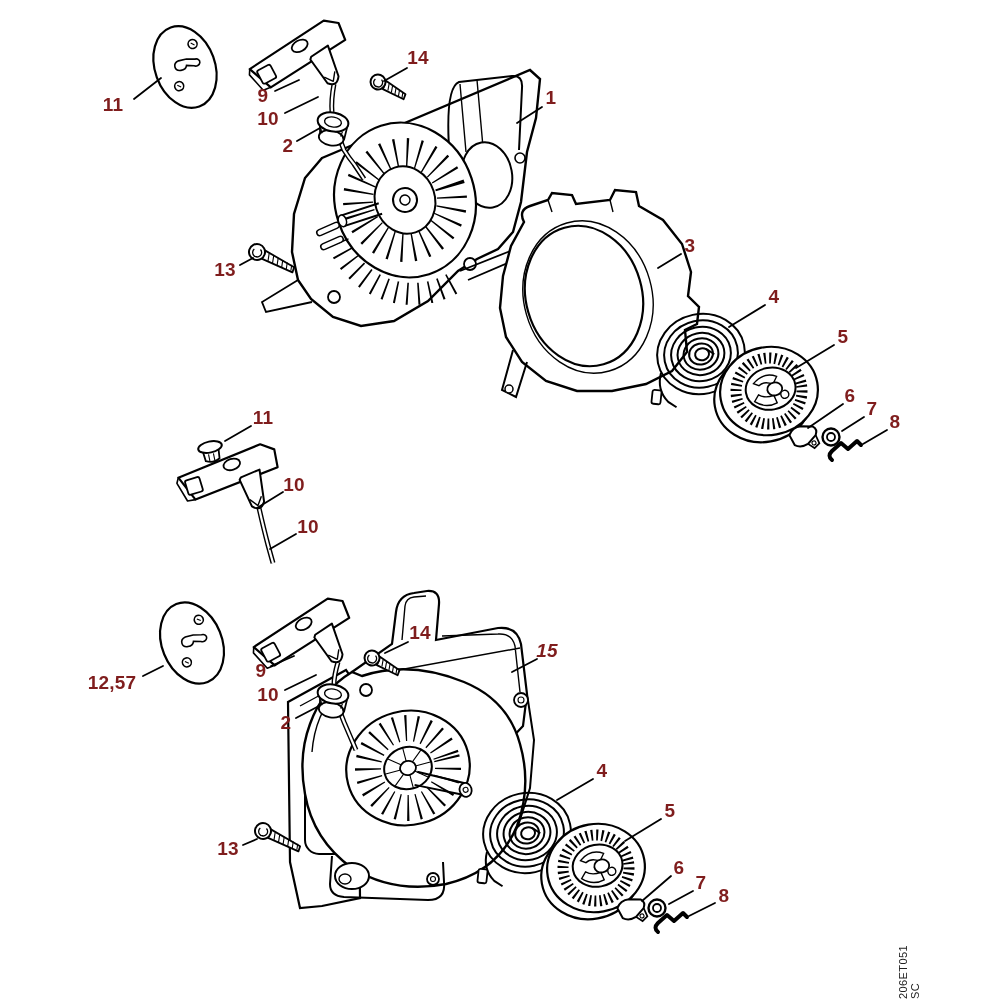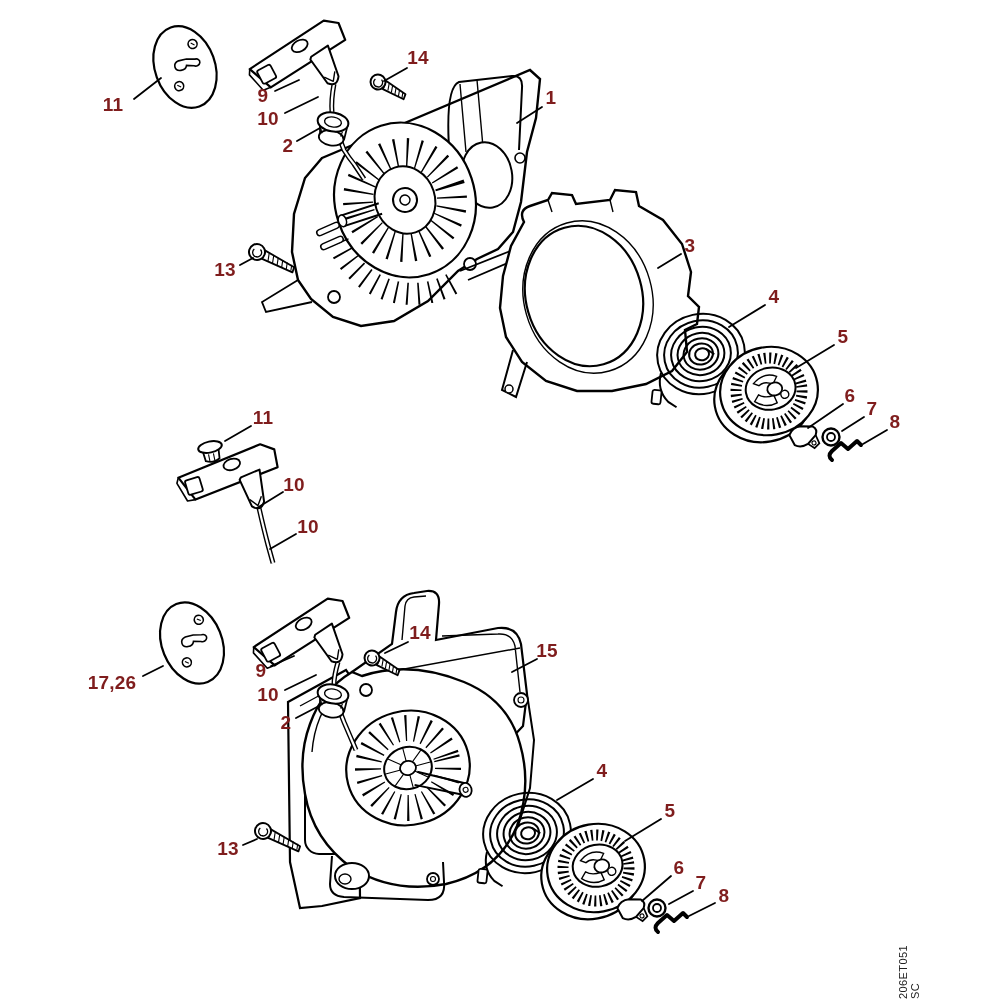--- a/index.html
+++ b/index.html
@@ -259,26 +259,26 @@
       <span class="callout" style="left: 225px; top: 270px;">13</span>
       <span class="callout" style="left: 690px; top: 246px;">3</span>
       <span class="callout" style="left: 774px; top: 297px;">4</span>
       <span class="callout" style="left: 843px; top: 337px;">5</span>
       <span class="callout" style="left: 850px; top: 396px;">6</span>
       <span class="callout" style="left: 872px; top: 409px;">7</span>
       <span class="callout" style="left: 895px; top: 422px;">8</span>
       <span class="callout" style="left: 263px; top: 418px;">11</span>
       <span class="callout" style="left: 294px; top: 485px;">10</span>
       <span class="callout" style="left: 308px; top: 527px;">10</span>
-      <span class="callout" style="left: 112px; top: 683px;">17,26</span>
+      <span class="callout" style="left: 112px; top: 683px;">12,57</span>
       <span class="callout" style="left: 261px; top: 671px;">9</span>
       <span class="callout" style="left: 268px; top: 695px;">10</span>
       <span class="callout" style="left: 286px; top: 723px;">2</span>
       <span class="callout" style="left: 420px; top: 633px;">14</span>
-      <span class="callout" style="left: 547px; top: 651px;">15</span>
+      <span class="callout" style="left: 547px; top: 651px; font-style: italic;">15</span>
       <span class="callout" style="left: 228px; top: 849px;">13</span>
       <span class="callout" style="left: 602px; top: 771px;">4</span>
       <span class="callout" style="left: 670px; top: 811px;">5</span>
       <span class="callout" style="left: 679px; top: 868px;">6</span>
       <span class="callout" style="left: 701px; top: 883px;">7</span>
       <span class="callout" style="left: 724px; top: 896px;">8</span>
     </div>
 
   <div id="doc-code">206ET051 SC</div>
 </div>

